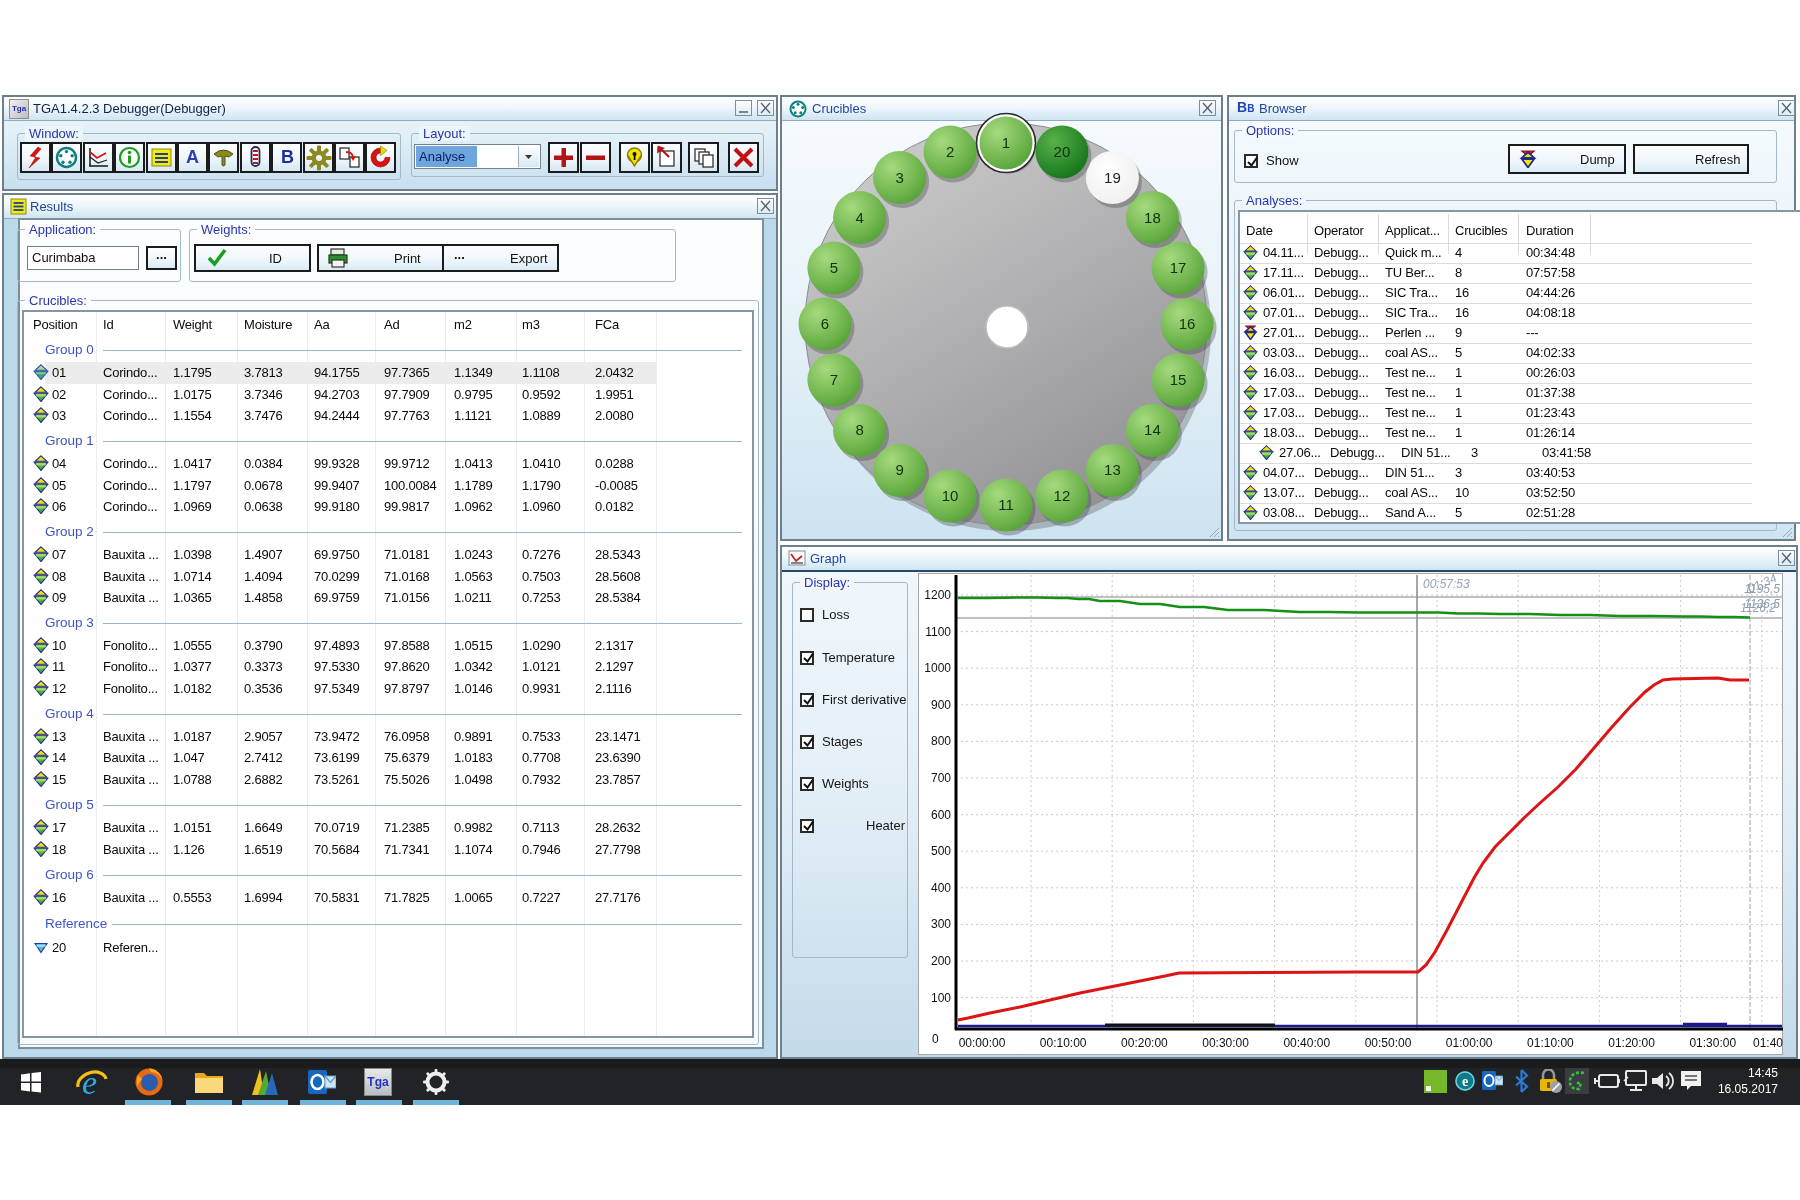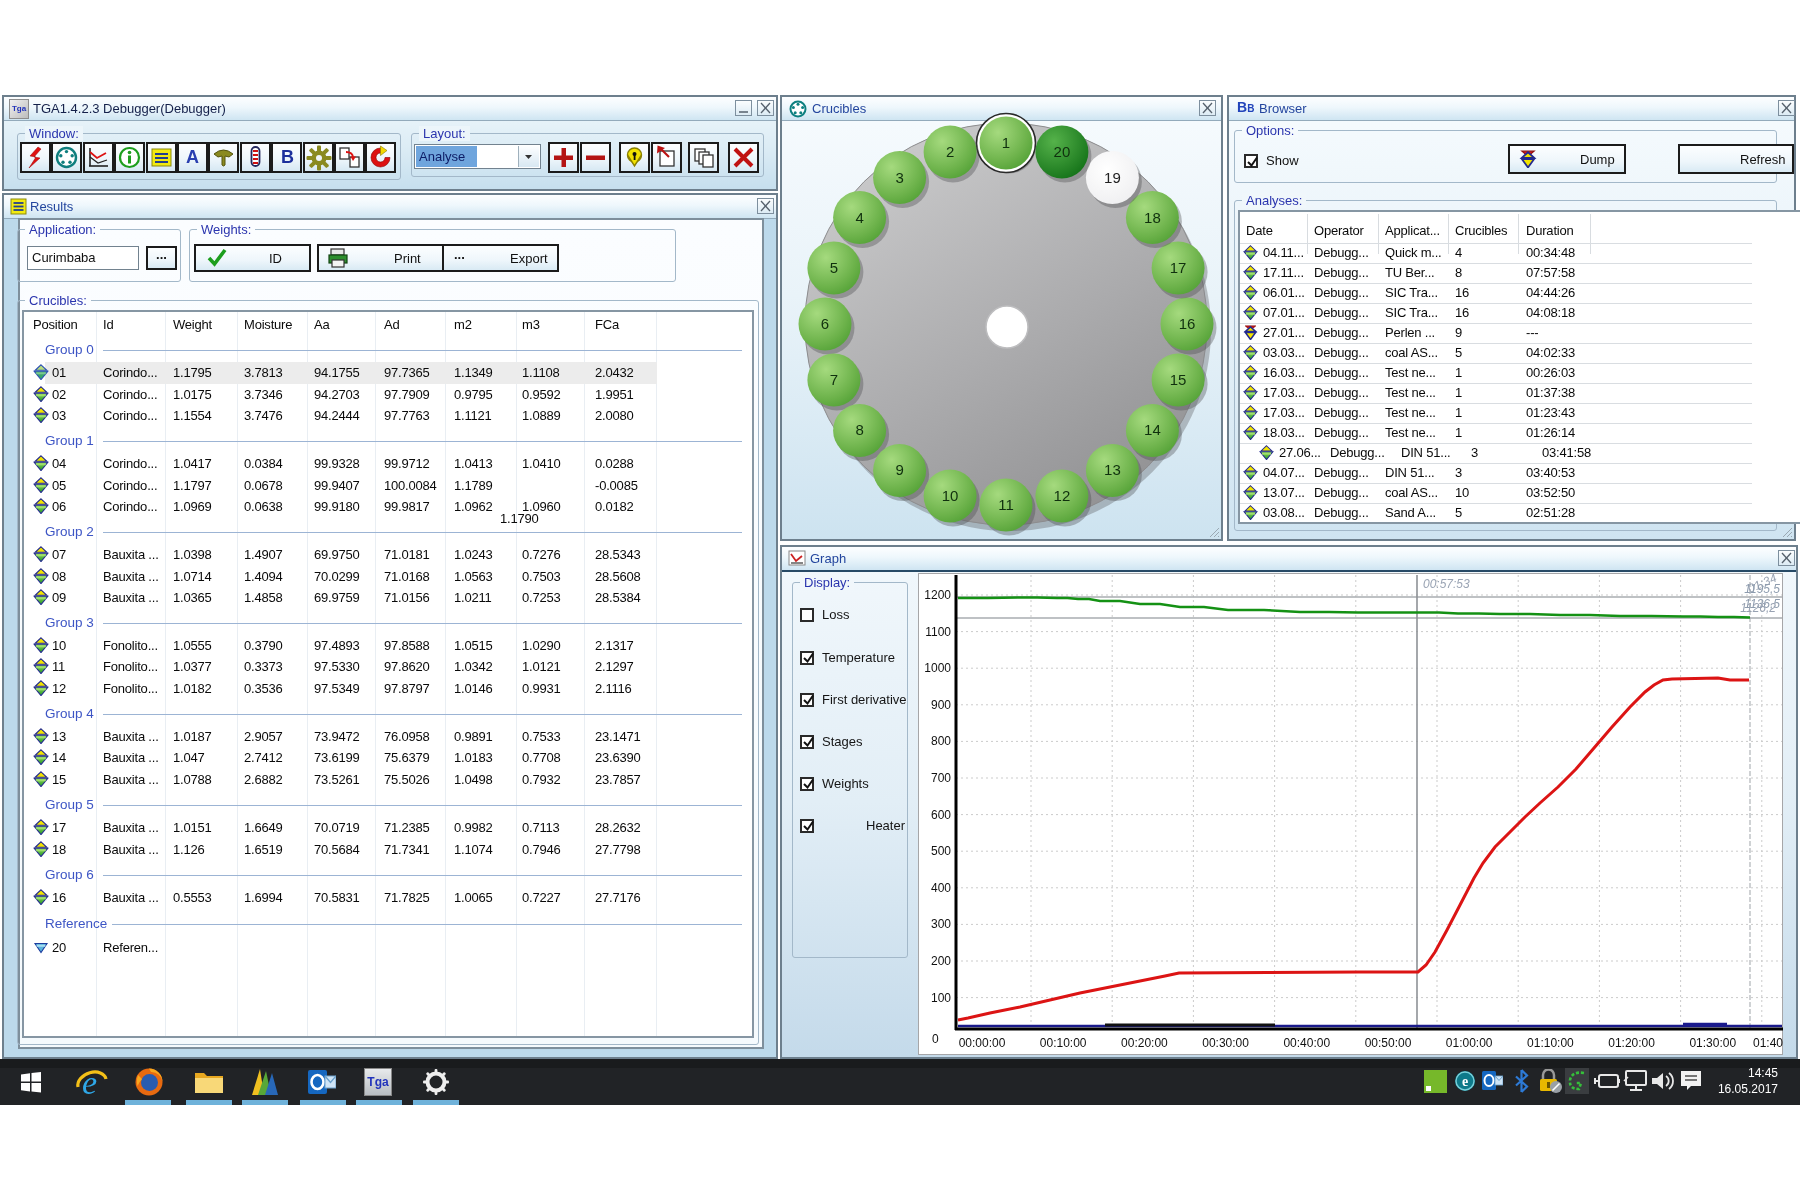--- a/index.html
+++ b/index.html
@@ -307,21 +307,21 @@
             <svg class="abs" style="left:9px;top:2px;" width="17" height="17">
               <use href="#cup" width="16" height="16"></use>
             </svg>
             <i style="left:28px;">05</i>
             <i style="left:79px;">Corindo...</i>
             <i style="left:149px;">1.1797</i>
             <i style="left:220px;">0.0678</i>
             <i style="left:290px;">99.9407</i>
             <i style="left:360px;">100.0084</i>
             <i style="left:430px;">1.1789</i>
-            <i style="left:476px;margin-top:33px;">1.1790</i>
+            <i style="left:498px;">1.1790</i>
             <i style="left:571px;">-0.0085</i>
           </div>
 <div class="r" style="left:0;top:184px;width:726px;">
             <svg class="abs" style="left:9px;top:2px;" width="17" height="17">
               <use href="#cup" width="16" height="16"></use>
             </svg>
             <i style="left:28px;">06</i>
             <i style="left:79px;">Corindo...</i>
             <i style="left:149px;">1.0969</i>
             <i style="left:220px;">0.0638</i>
@@ -643,21 +643,21 @@
             <path d="M4 9 L7.5 12.5 L13 4.5" stroke="#111" stroke-width="2" fill="none"></path>
           </svg>
         </span>
 <span class="lb" style="left:31px;top:22px;">Show</span>
 <div class="btn" style="left:273px;top:13px;width:118px;height:30px;">
           <svg width="20" height="22" style="position:absolute;left:9px;top:4px;">
             <use href="#cupR" width="18" height="18"></use>
           </svg>
           <span class="lb" style="left:70px;top:6px;">Dump</span>
         </div>
-<div class="btn" style="left:398px;top:13px;width:116px;height:30px;margin-left:45px;">
+<div class="btn" style="left:398px;top:13px;width:116px;height:30px;">
           <span class="lb" style="left:60px;top:6px;">Refresh</span>
         </div>
 </div>
 <div class="gb" style="left:5px;top:103px;width:543px;height:331px;">
         <span class="gl" style="background:#f0f7fb;">Analyses:</span>
       </div>
 <div class="abs" style="left:9px;top:113px;width:642px;height:314px;background:#fff;border:2px solid #8696a3;box-sizing:border-box;overflow:hidden;">
 <div class="r" style="left:0;top:8px;width:510px;">
           <i style="left:6px;">Date</i>
           <i style="left:74px;">Operator</i>

